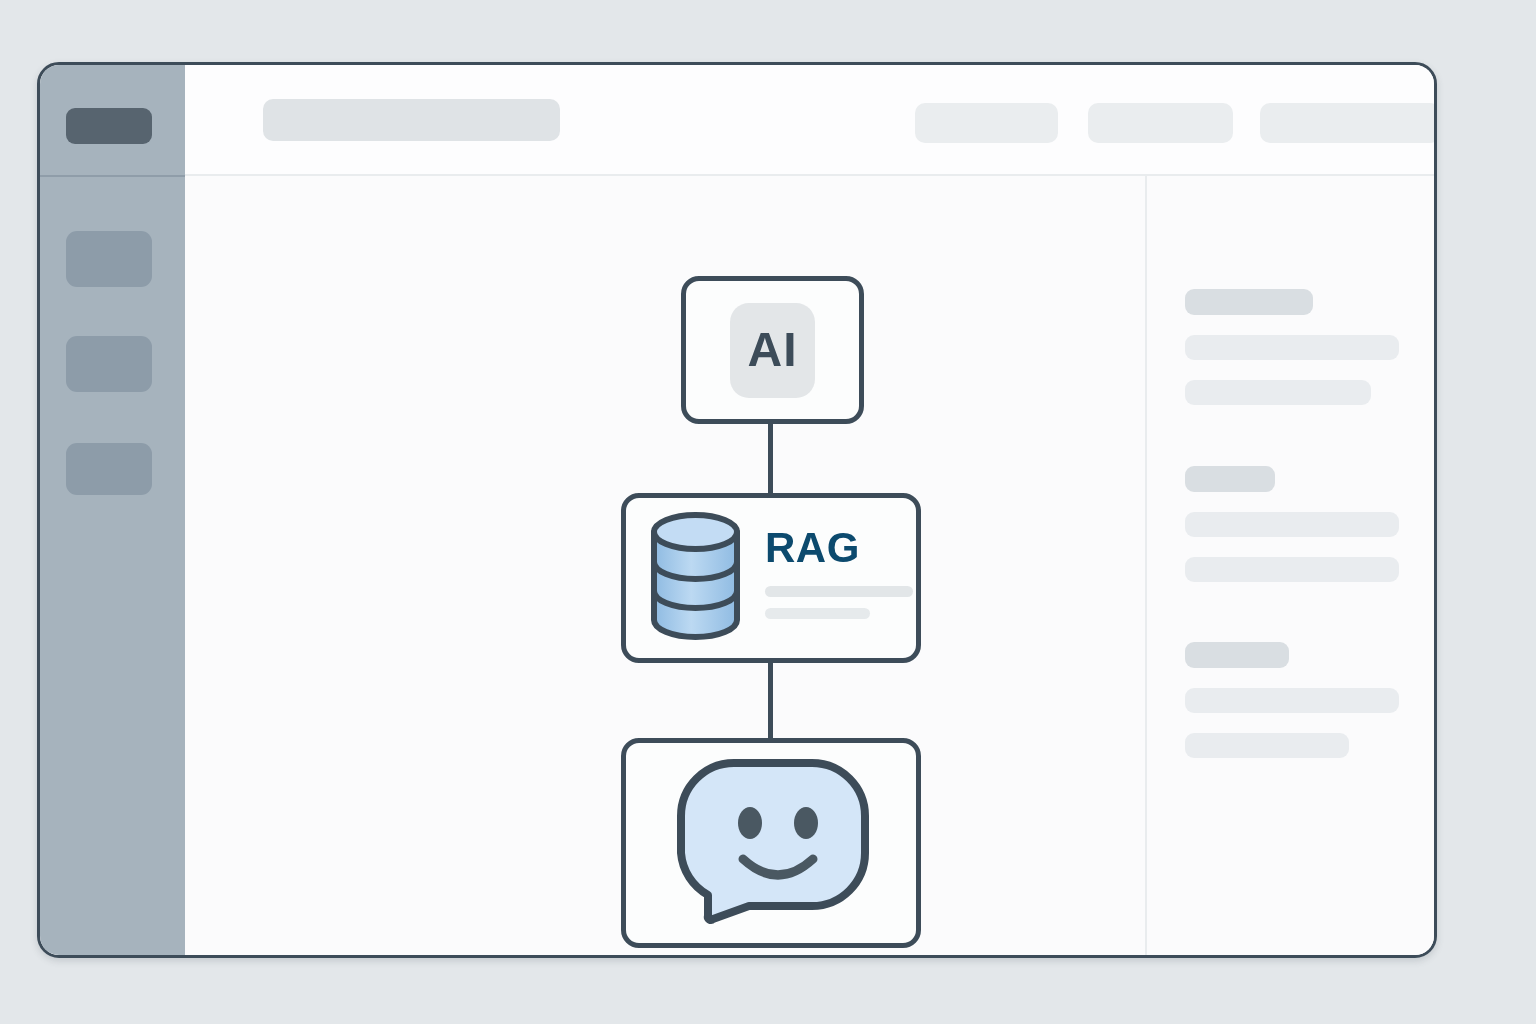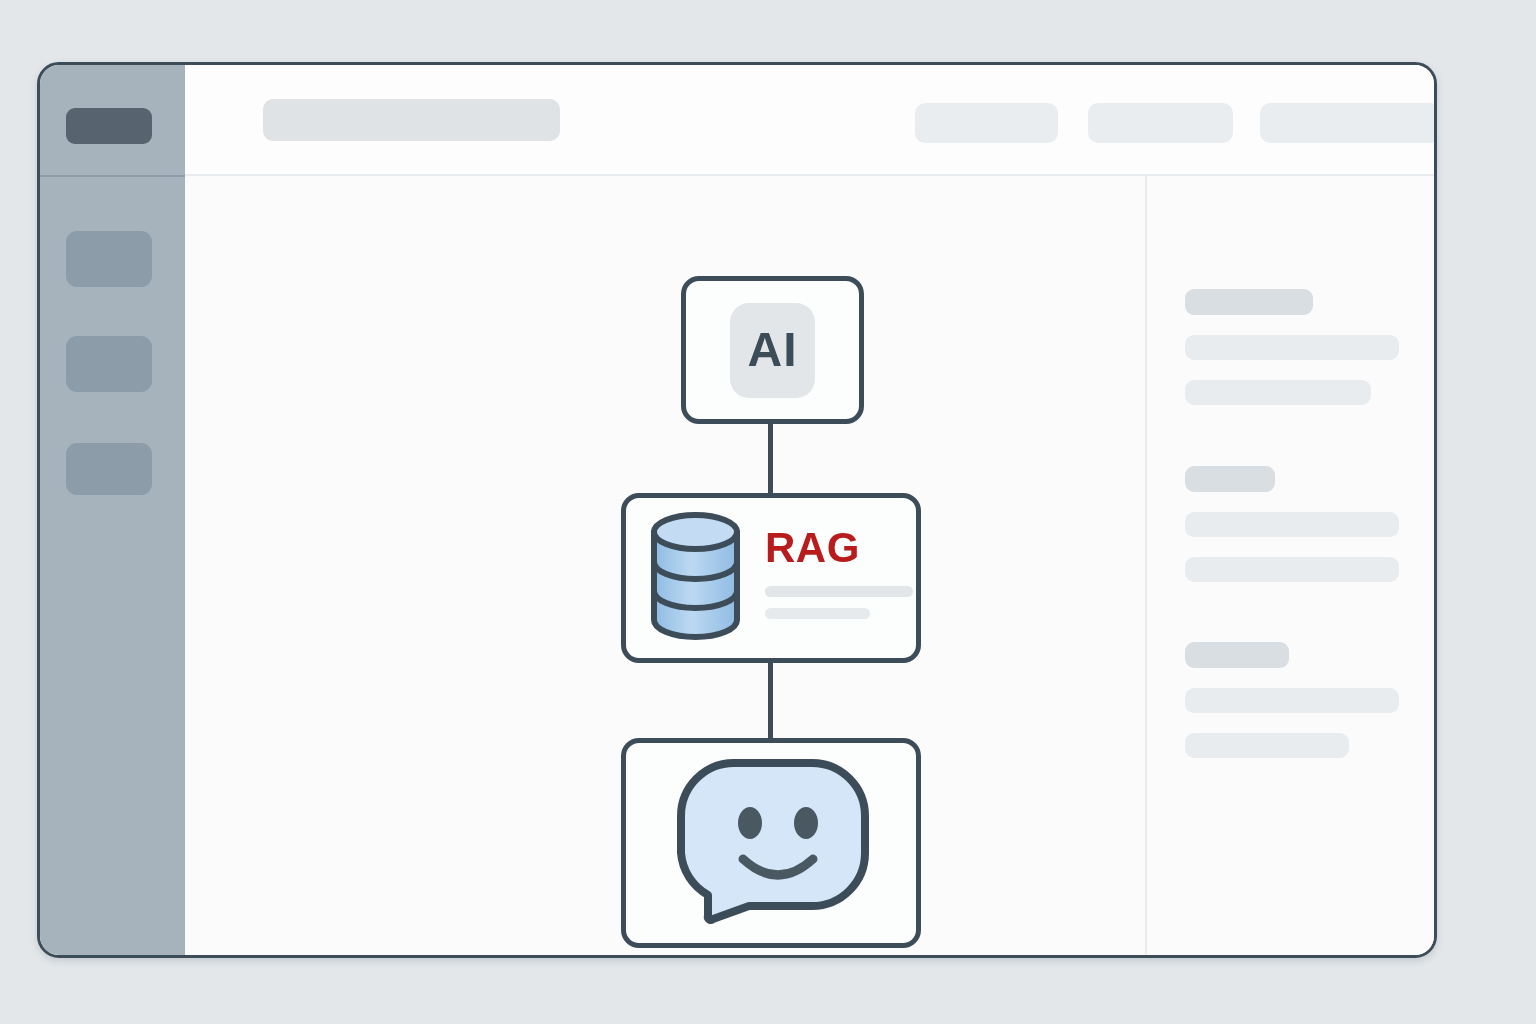--- a/index.html
+++ b/index.html
@@ -178,21 +178,21 @@
     align-items: center;
     padding: 0 22px;
     gap: 22px;
   }
   .db-icon { flex: 0 0 auto; }
   .rag-body { flex: 1 1 auto; }
   .rag-title {
     font-family: "Liberation Sans", sans-serif;
     font-size: 42px;
     font-weight: 700;
-    color: #b91c1c;
+    color: #0c4a6e;
     line-height: 1;
     margin: 0 0 17px 0;
     letter-spacing: 0.5px;
   }
   .rag-line {
     height: 11px;
     border-radius: 6px;
     background: #e2e6e8;
     margin-bottom: 11px;
   }

